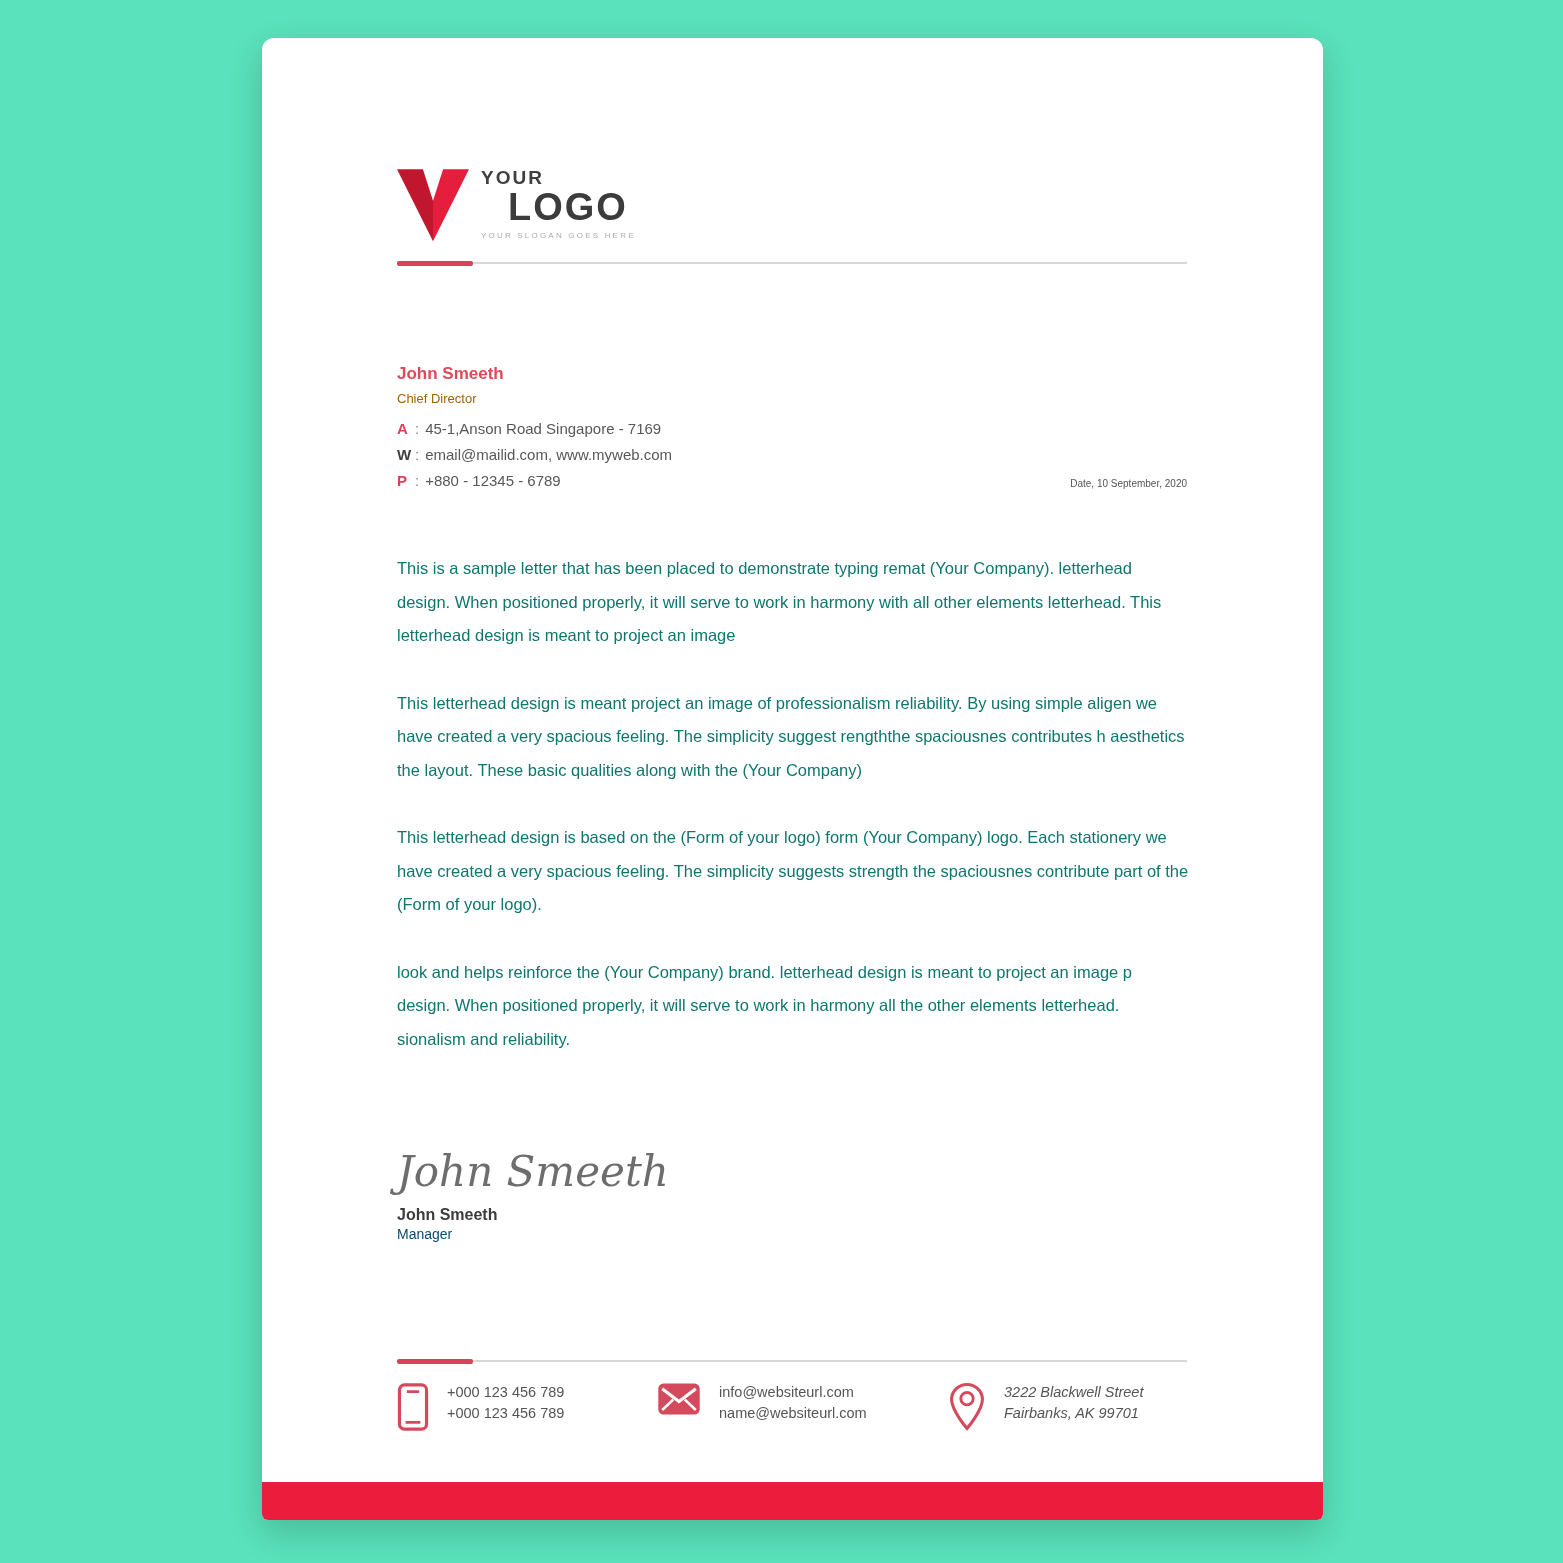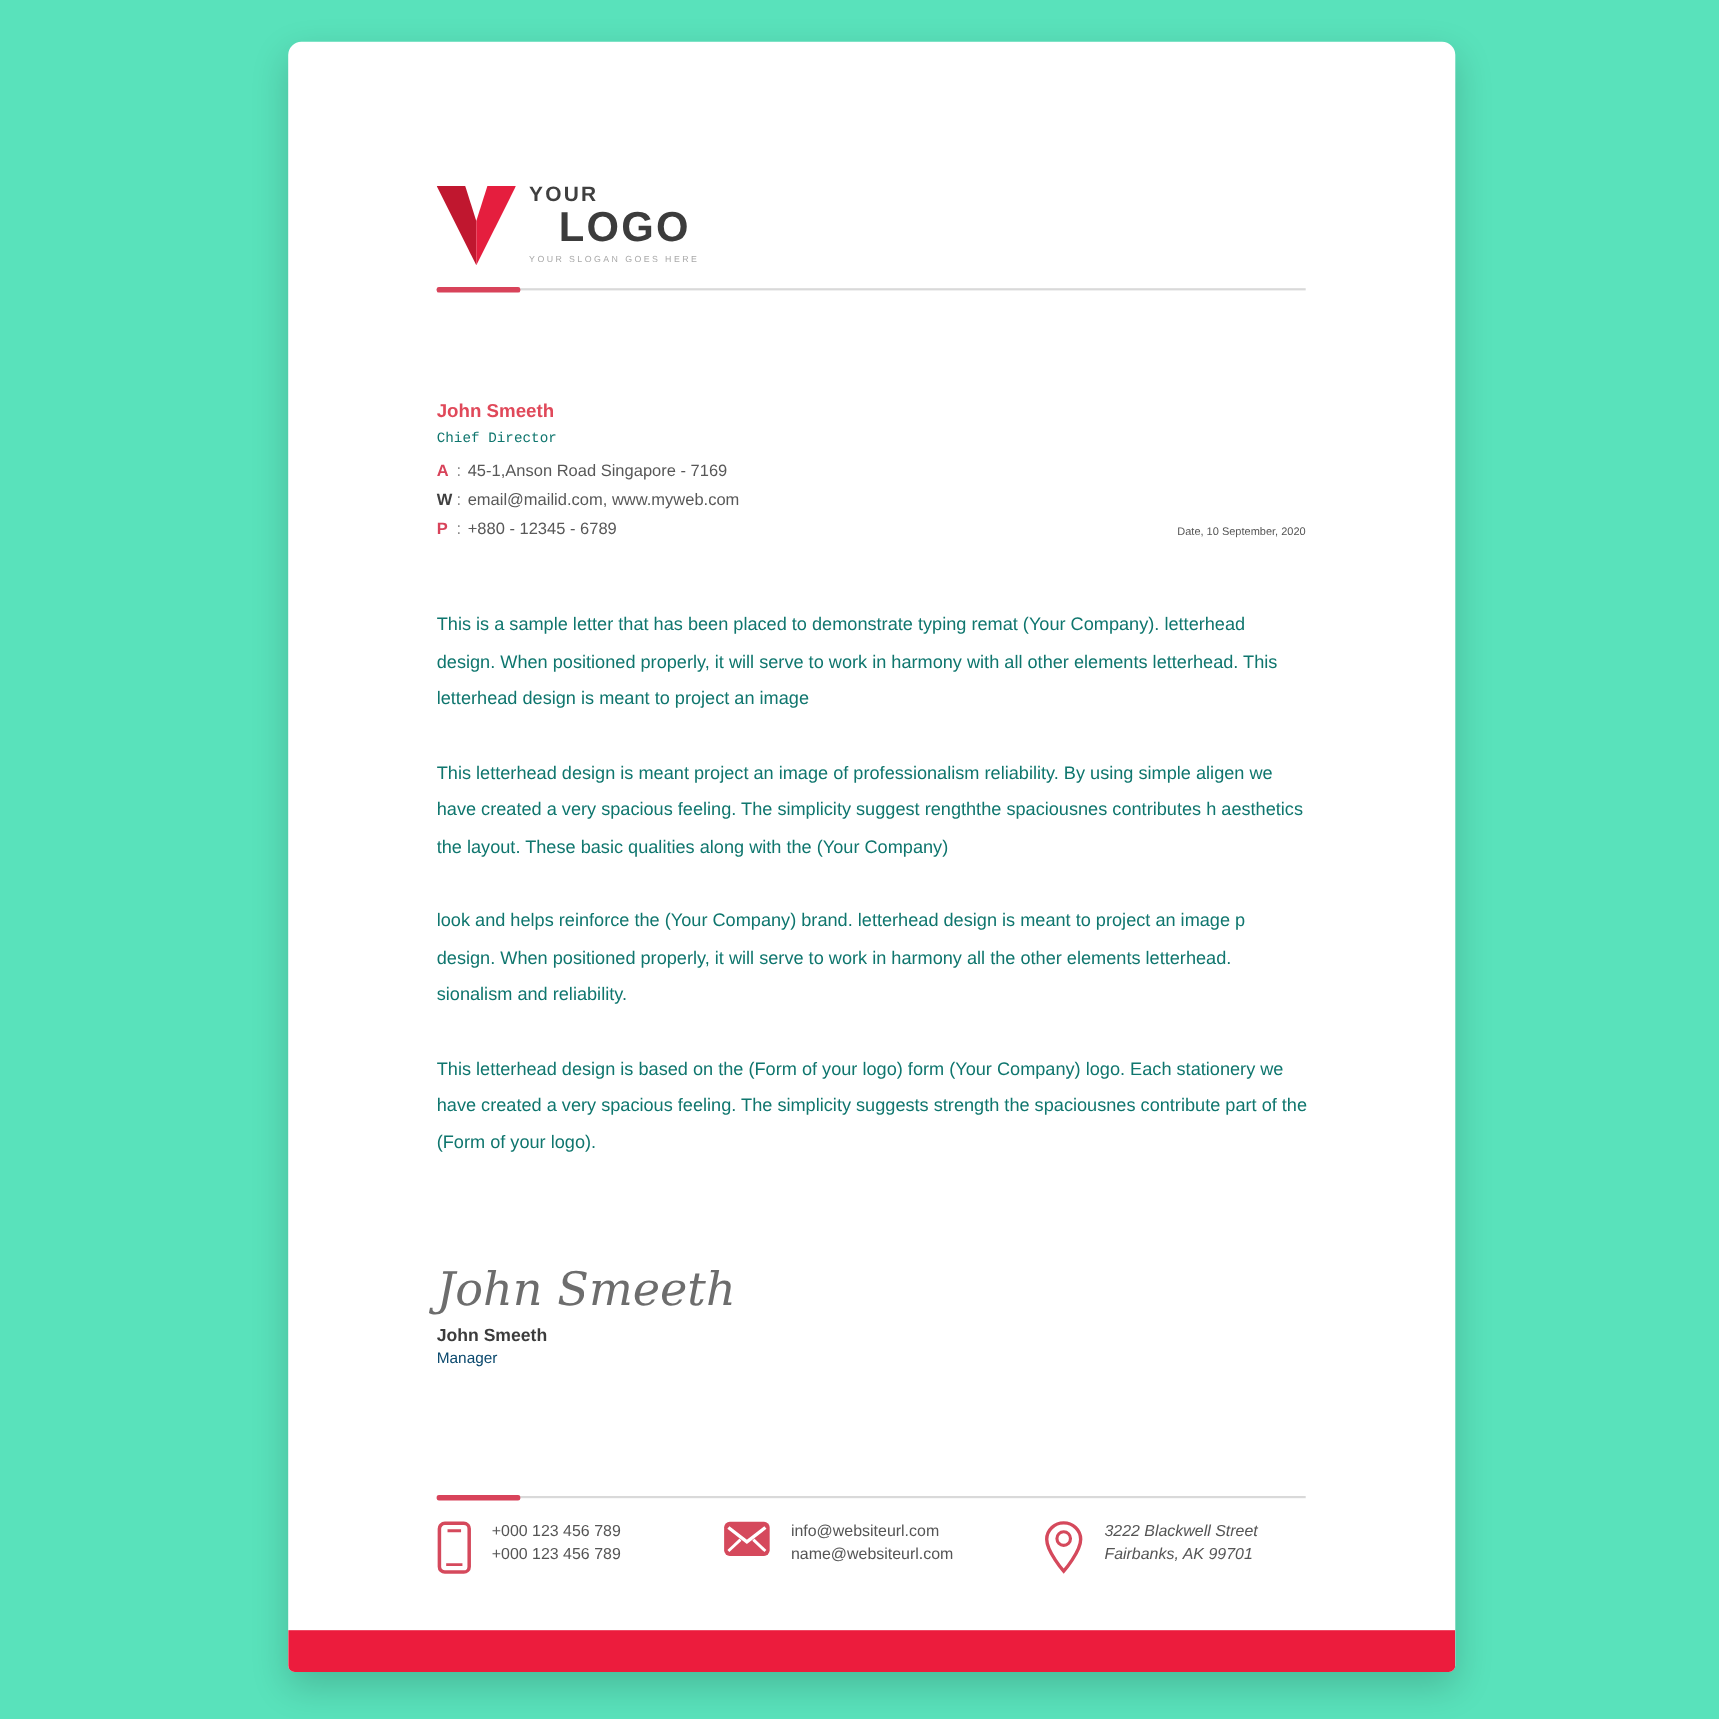--- a/index.html
+++ b/index.html
@@ -97,23 +97,22 @@
     color: #5a5a5a;
   }
   .sender-name {
     font-size: 17px;
     font-weight: 700;
     color: #e0495a;
     margin-bottom: 7px;
   }
   .sender-title {
     font-size: 13px;
-    color: #0f766e;
+    color: #a16207;
     margin-bottom: 10px;
-    font-family: Liberation Mono, monospace;
   }
   .contact-line {
     line-height: 26px;
     color: #585858;
   }
   .contact-line .lbl {
     font-weight: 700;
     display: inline-block;
     width: 18px;
   }
@@ -237,22 +236,22 @@
       <div class="contact-line">
         <span class="lbl lbl-red">P</span><span class="sep">:</span><span>+880 - 12345 - 6789</span>
       </div>
     </div>
 
     <div class="date-line">Date, 10 September, 2020</div>
 
     <div class="letter-body">
       <p>This is a sample letter that has been placed to demonstrate typing remat (Your Company). letterhead design. When positioned properly, it will serve to work in harmony with all other elements letterhead. This letterhead design is meant to project an image</p>
       <p>This letterhead design is meant project an image of professionalism reliability. By using simple aligen we have created a very spacious feeling. The simplicity suggest  rengththe spaciousnes contributes h aesthetics the layout. These basic qualities along with the (Your Company)</p>
+      <p>This letterhead design is based on the (Form of your logo) form (Your Company) logo. Each stationery we have created a very spacious feeling. The simplicity suggests strength the spaciousnes contribute part of the (Form of your logo).</p>
       <p>look and helps reinforce the (Your Company) brand. letterhead design is meant to project an image p design. When positioned properly, it will serve to work in harmony all the other elements letterhead. sionalism and reliability.</p>
-      <p>This letterhead design is based on the (Form of your logo) form (Your Company) logo. Each stationery we have created a very spacious feeling. The simplicity suggests strength the spaciousnes contribute part of the (Form of your logo).</p>
     </div>
 
     <div class="signature">
       <div class="sig-script">John Smeeth</div>
       <div class="sig-name">John Smeeth</div>
       <div class="sig-title">Manager</div>
     </div>
 
     <div class="divider divider-bottom">
       <div class="grayline"></div>

